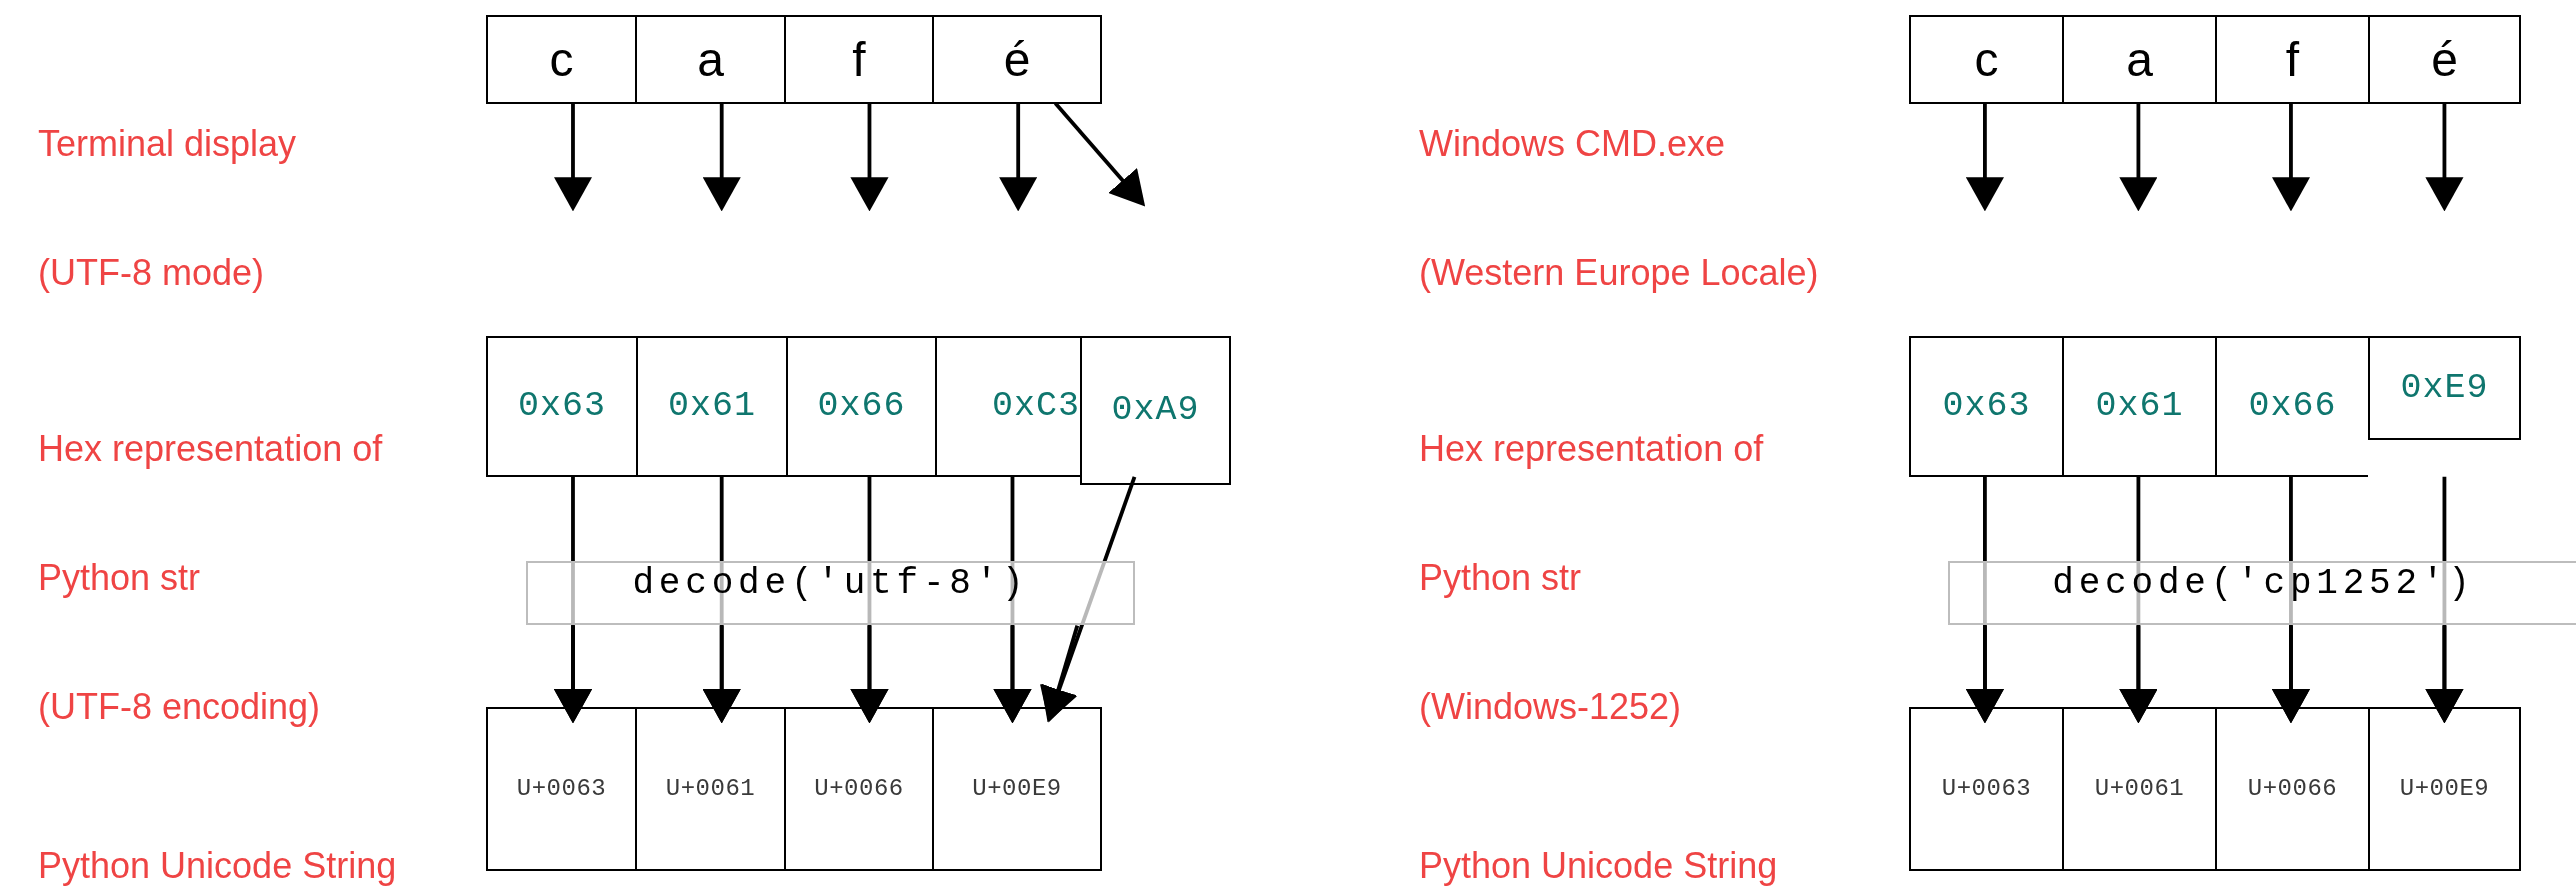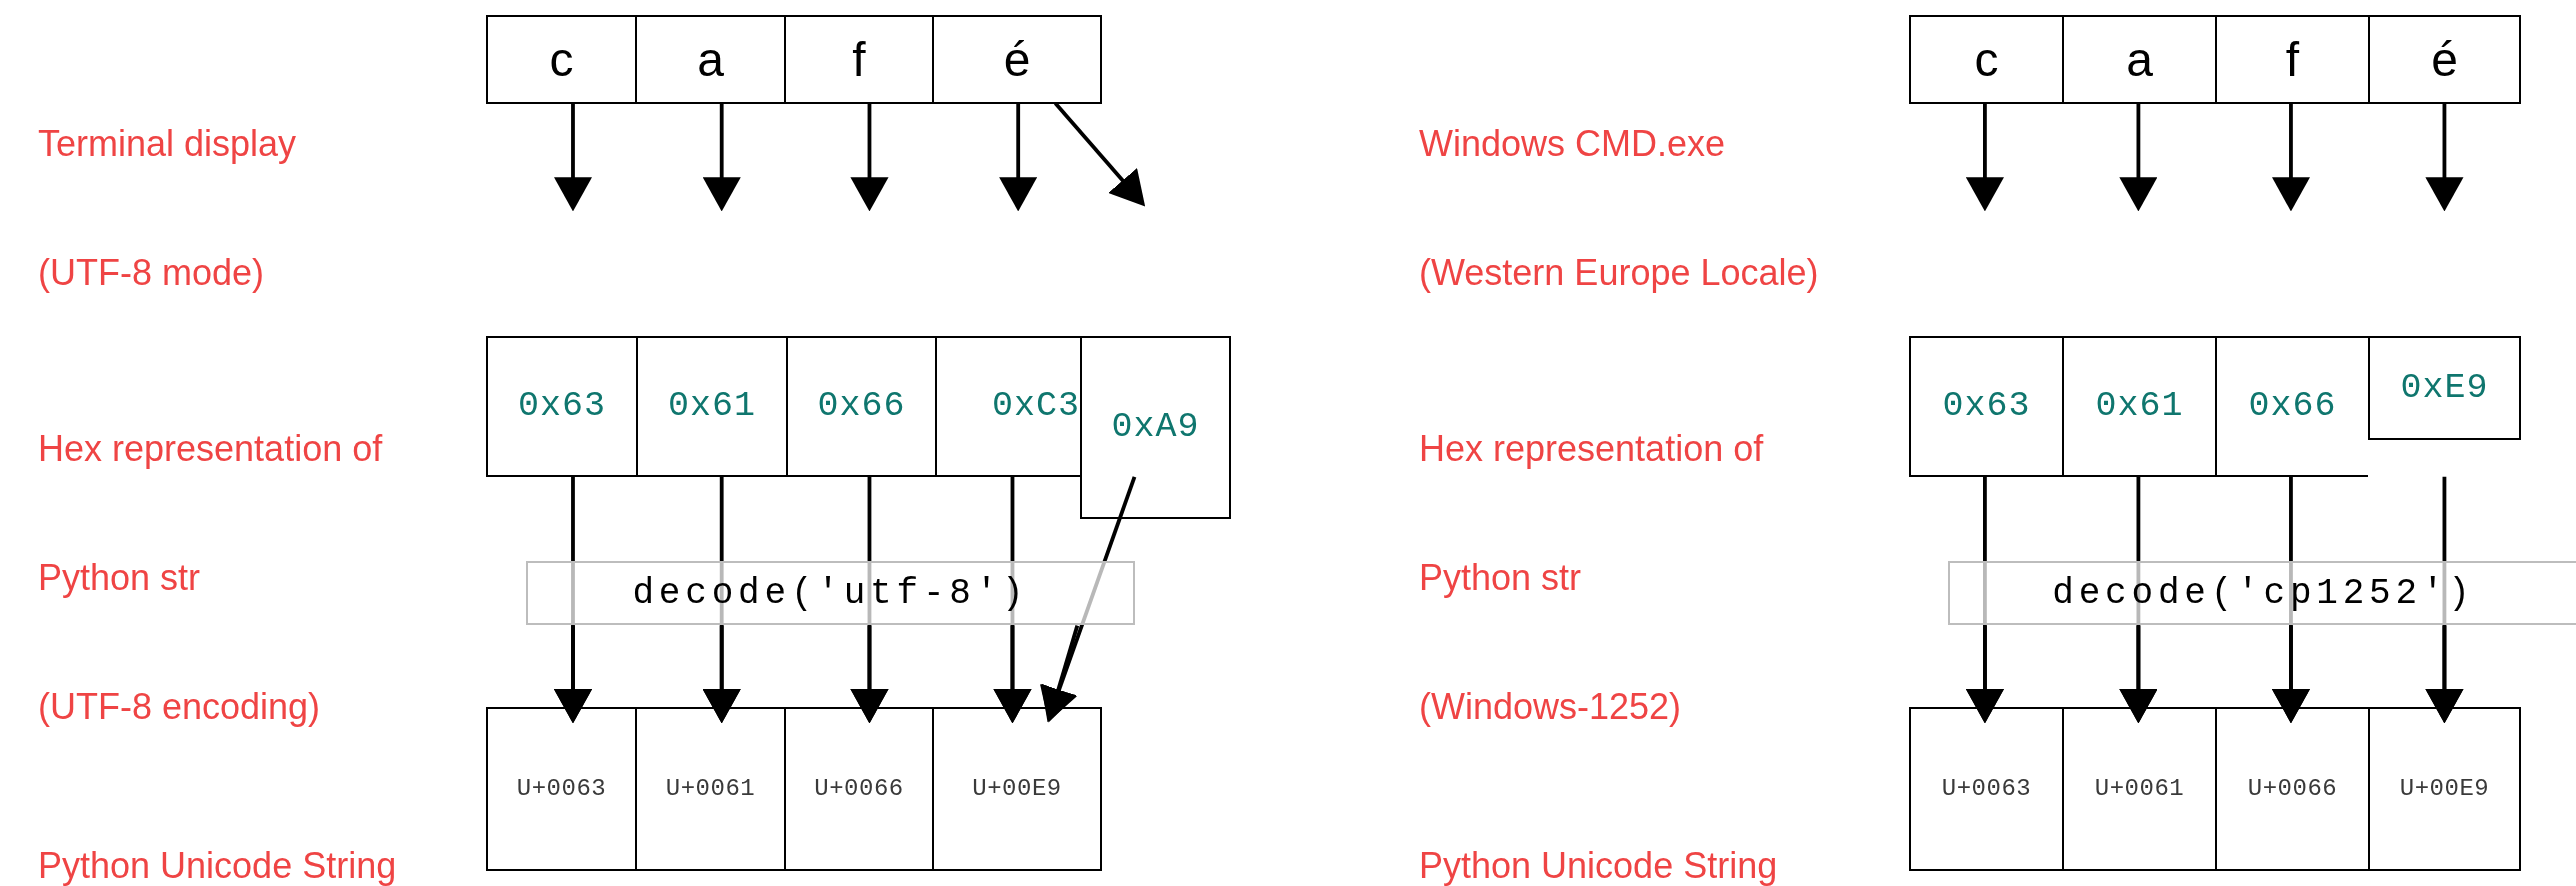--- a/index.html
+++ b/index.html
@@ -50,21 +50,21 @@
     line-height:1;
     color:#3a3a3a;
     letter-spacing:0.5px;
   }
 
   .decodebox{
     position:absolute;
     box-sizing:border-box;
     border:2.9px solid #bdbdbd;
     background:rgba(255,255,255,0.72);
-    display:flex;align-items:center;justify-content:center;
+    display:flex;align-items:flex-start;justify-content:center;
     z-index:5;
   }
   .decodetext{
     font-family:"Liberation Mono", monospace;
     font-size:36px;
     color:#000;
     letter-spacing:4.8px;
     white-space:pre;
   }
 
@@ -147,21 +147,21 @@
     </div>
     <div class="cell" style="width:150px;height:141px;">
       <span class="hexval">0x61</span>
     </div>
     <div class="cell" style="width:149px;height:141px;">
       <span class="hexval">0x66</span>
     </div>
     <div class="cell" style="width:145px;height:141px;justify-content:flex-end;">
       <span class="hexval">0xC3</span>
     </div>
-    <div class="cell" style="width:151px;height:183px;">
+    <div class="cell" style="width:151px;height:149px;">
       <span class="hexval">0xA9</span>
     </div>
   </div>
 
   <div class="decodebox" style="left:526px; top:561px; width:609px; height:64px;">
     <span class="decodetext">decode('utf-8')</span>
   </div>
 
   <div class="label" style="left:38px; top:758px; width:448px;">
     <div>Python Unicode String</div>

